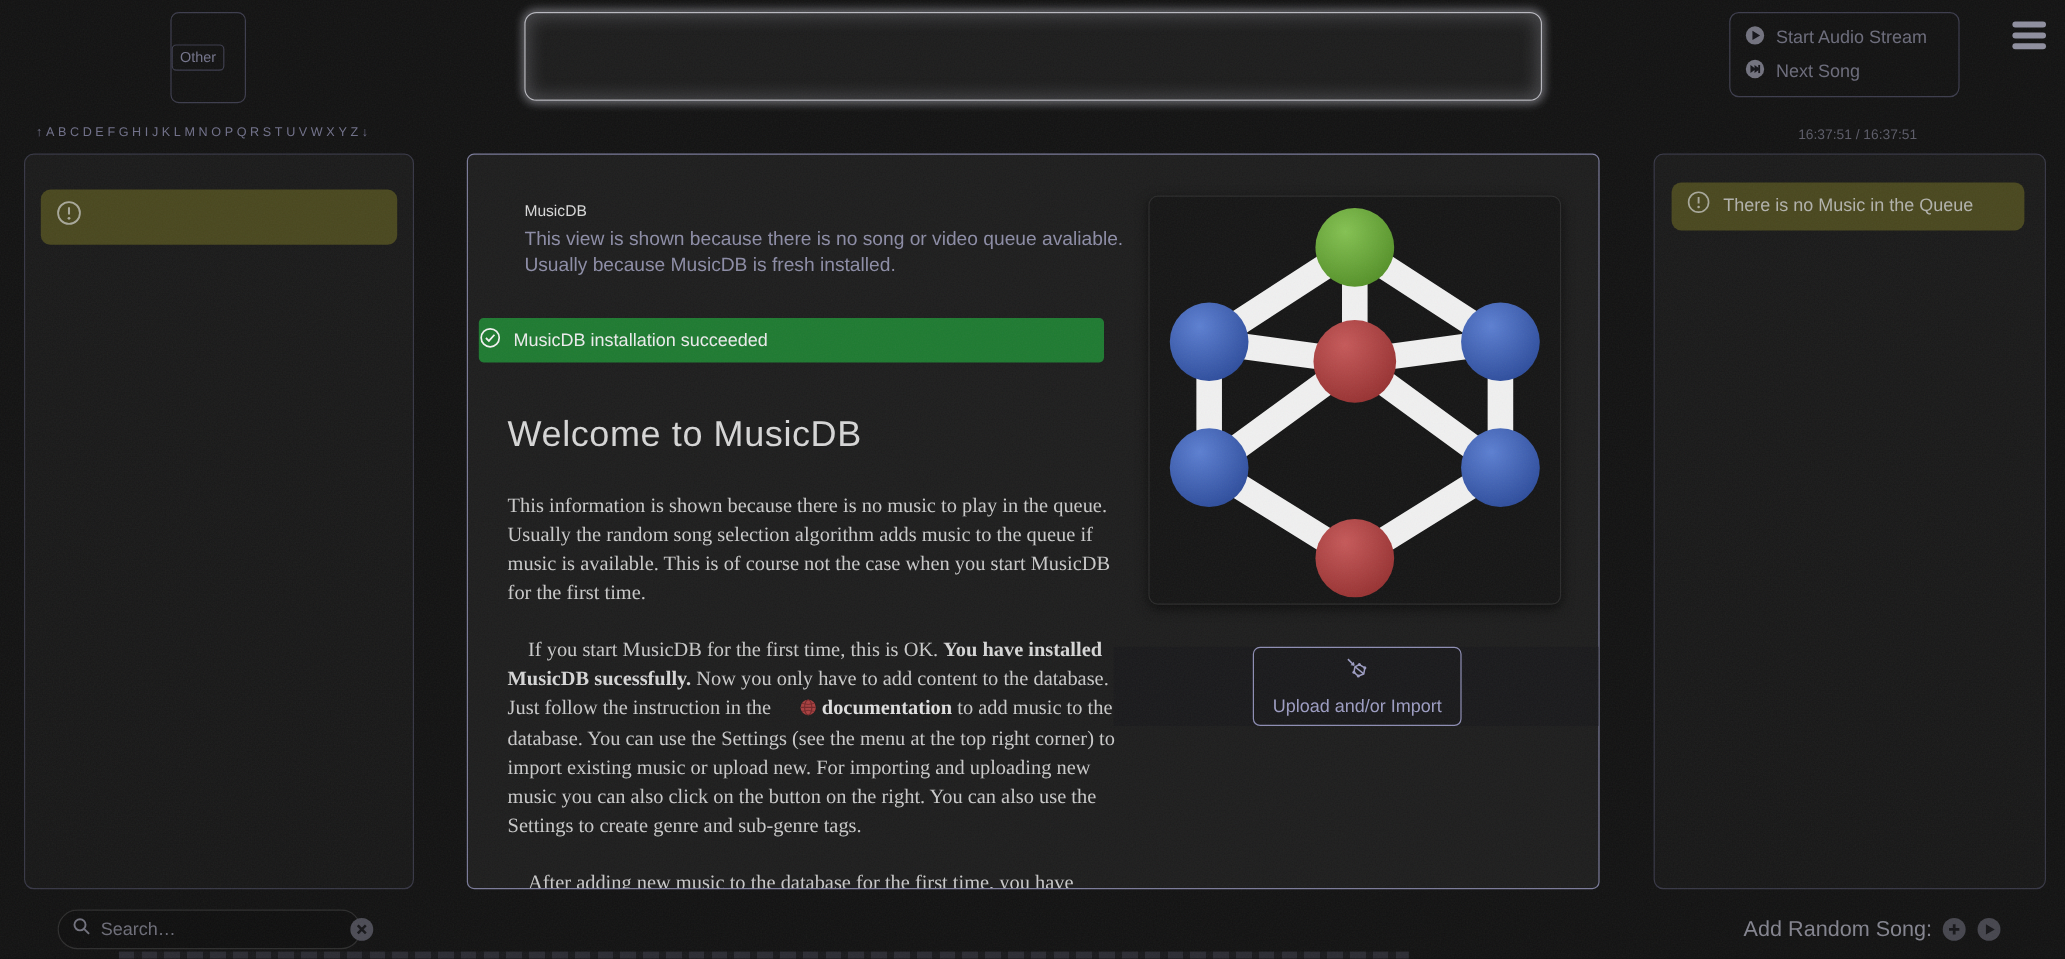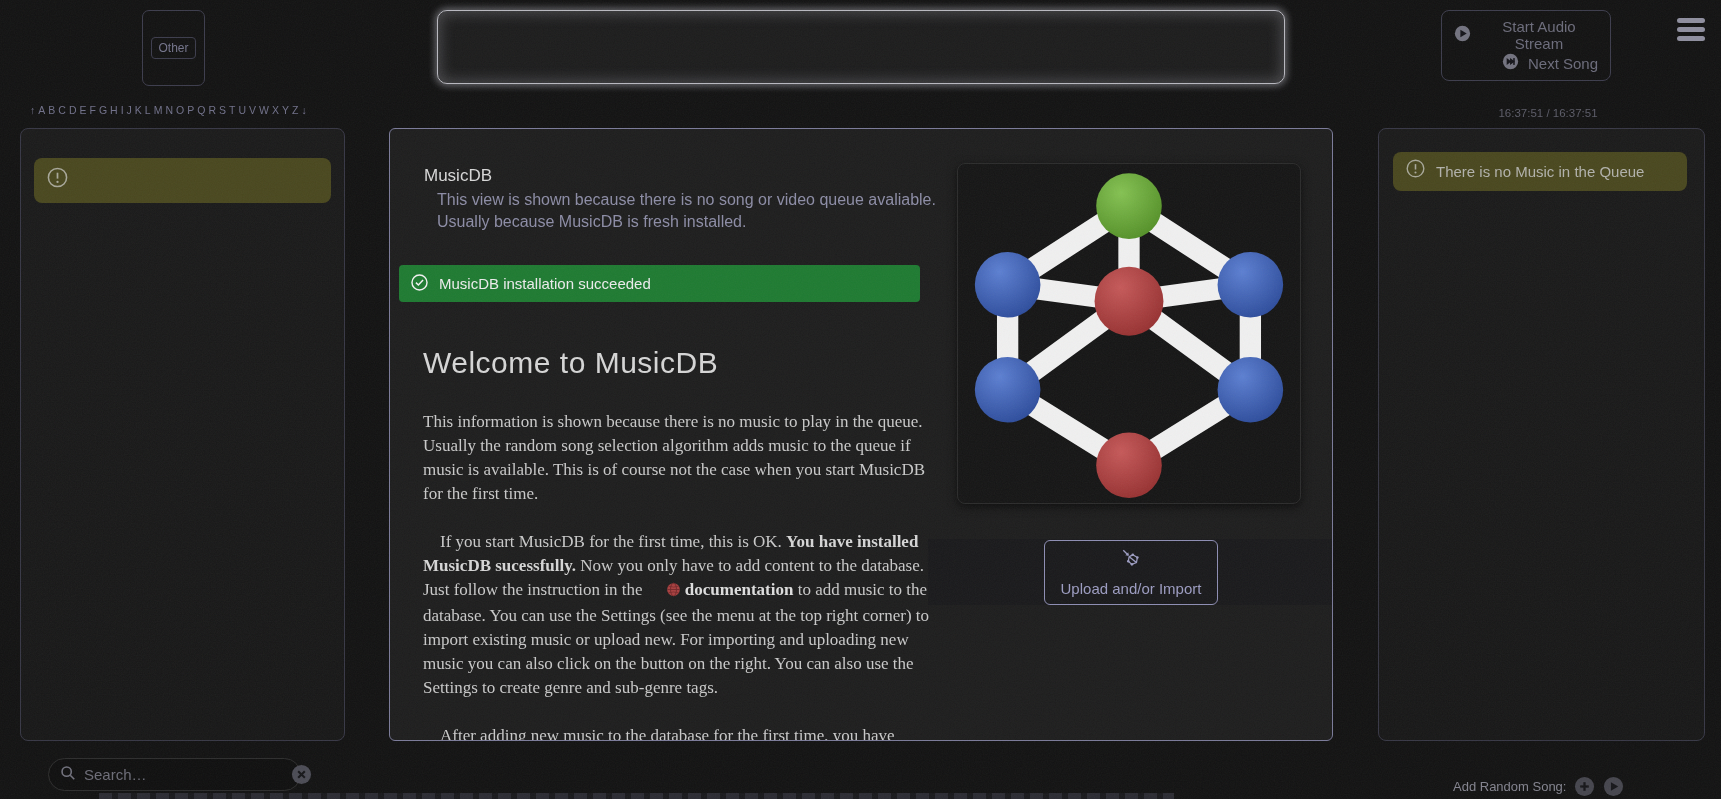--- a/index.html
+++ b/index.html
@@ -7,35 +7,35 @@
   body {
     position:relative;
     background:#131313;
     font-family:"Liberation Sans", sans-serif;
     color:#c9c9c9;
   }
   
   .genre-box {
     position:absolute; left:142px; top:10px; width:63px; height:76px;
     border:1px solid #3d3d4d; border-radius:7px;
-    display:flex; align-items:center; justify-content:center;
+    display:flex; align-items:center; justify-content:flex-start;
   }
   .genre-btn {
     border:1px solid #3d3d4d; border-radius:4px;
     padding:3px 6px; font-size:12px; color:#75758c; background:transparent; cursor:pointer;
   }
   .hud-box {
     position:absolute; left:437px; top:10px; width:848px; height:74px;
     background:#1d1d1d; border:1px solid #b9b9c0; border-radius:10px;
     box-shadow:0 0 7px 2px rgba(200,200,210,.45), inset 0 0 14px 3px rgba(200,200,210,.25);
   }
   .stream-box {
-    position:absolute; left:1441px; top:10px; width:170px; height:71px;
+    position:absolute; left:1441px; top:10px; width:192px; height:71px;
     border:1px solid #3d3d4d; border-radius:8px;
-    display:flex; flex-direction:column; justify-content:space-around; padding:6px 12px;align-items:flex-end;
+    display:flex; flex-direction:column; justify-content:space-around; padding:6px 12px;
   }
   .stream-btn {
     display:flex; align-items:center; gap:9px;
     color:#6c6c7b; font-size:15px; cursor:pointer; background:none; border:none;
     font-family:"Liberation Sans", sans-serif;
   }
   .hamburger { position:absolute; left:1677px; top:18px; width:28px; cursor:pointer; }
   .hamburger div { height:5px; margin-bottom:4px; background:#8f8f9f; border-radius:2.5px; }
   .time-label {
     position:absolute; left:1441px; top:107px; width:214px; text-align:center;
@@ -60,26 +60,26 @@
     color:#b2b2ac; font-size:15px; line-height:22px;
   }
   .left-panel .warn-box  { margin:29px 13px 0 13px; padding:8px 12px; }
   .right-panel .warn-box { margin:23px 17px 0 14px; padding:6px 12px; }
   
   .center-panel {
     position:absolute; left:389px; top:128px; width:944px; height:613px;
     background:#1e1e1e; border:1px solid #7b7b9a; border-radius:6px;
     overflow:hidden;
   }
-  .c-title { margin:36px 0 0 34px; font-size:17px; line-height:22px; color:#d8d8d8; }
+  .c-title { margin:36px 0 0 47px; font-size:13px; line-height:22px; color:#d8d8d8; }
   .c-sub   { margin:4px 0 0 47px; font-size:16px; line-height:18px; color:#8d8da6; }
   .banner {
     margin:34px 0 0 9px; width:521px; height:37px;
     background:#1f7b32; border-radius:4px;
-    display:flex; align-items:center; gap:10px; padding-left:11px;
+    display:flex; align-items:center; gap:10px; 
     color:#ececec; font-size:15px;
   }
   .welcome { margin:44px 0 0 33px; font-size:30px; font-weight:300; letter-spacing:.5px; color:#d6d6d6; }
   .body-col {
     width:507px; margin-left:33px;
     font-family:"Liberation Serif", serif;
     font-size:17px; line-height:24px; color:#c9c9c9;
   }
   .body-col p { margin-top:24px; }
   .body-col p.first { margin-top:30px; }
@@ -111,21 +111,21 @@
     display:flex; align-items:center; gap:8px; padding:0 9px 0 11px;
   }
   .search-box input {
     flex:1; background:transparent; border:none; outline:none;
     font-size:15px; color:#9a9aa4; font-family:"Liberation Sans", sans-serif;
   }
   .search-box input::placeholder { color:#6d6d78; }
   .add-random {
     position:absolute; left:1453px; top:764px;
     display:flex; align-items:center; gap:8px;
-    font-size:13px; color:#84848f;margin-top:12px;
+    font-size:18px; color:#84848f;
   }
   .icon-btn { cursor:pointer; display:inline-flex; }
   .bottom-strip {
     position:absolute; left:99px; top:793px; width:1075px; height:6px;
     background:repeating-linear-gradient(90deg,#2c2c33 0 13px,#1a1a1d 13px 19px);
   }
   .noise { position:fixed; inset:0; width:100%; height:100%; opacity:.05; pointer-events:none; z-index:99; }
 </style>
 </head>
 <body>

